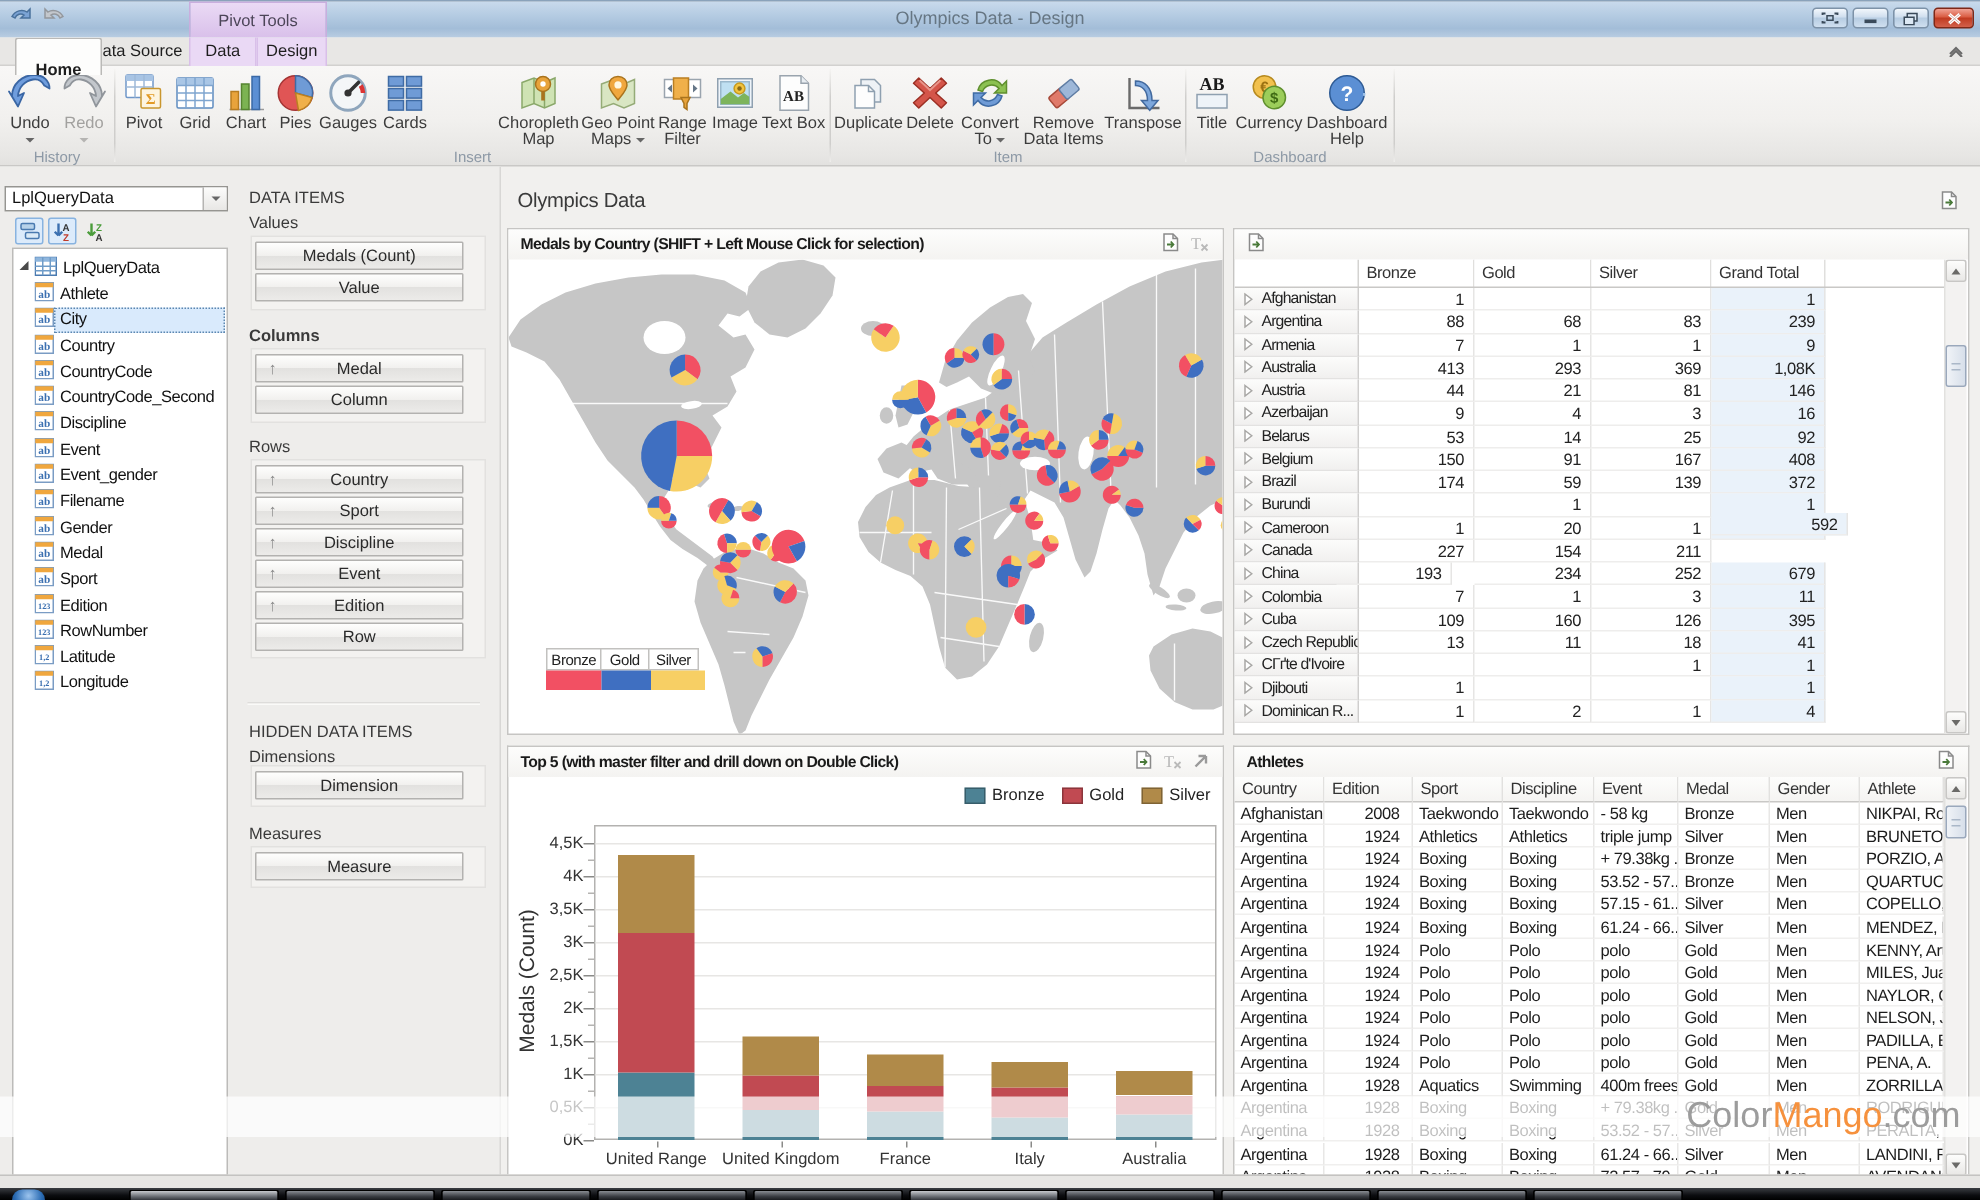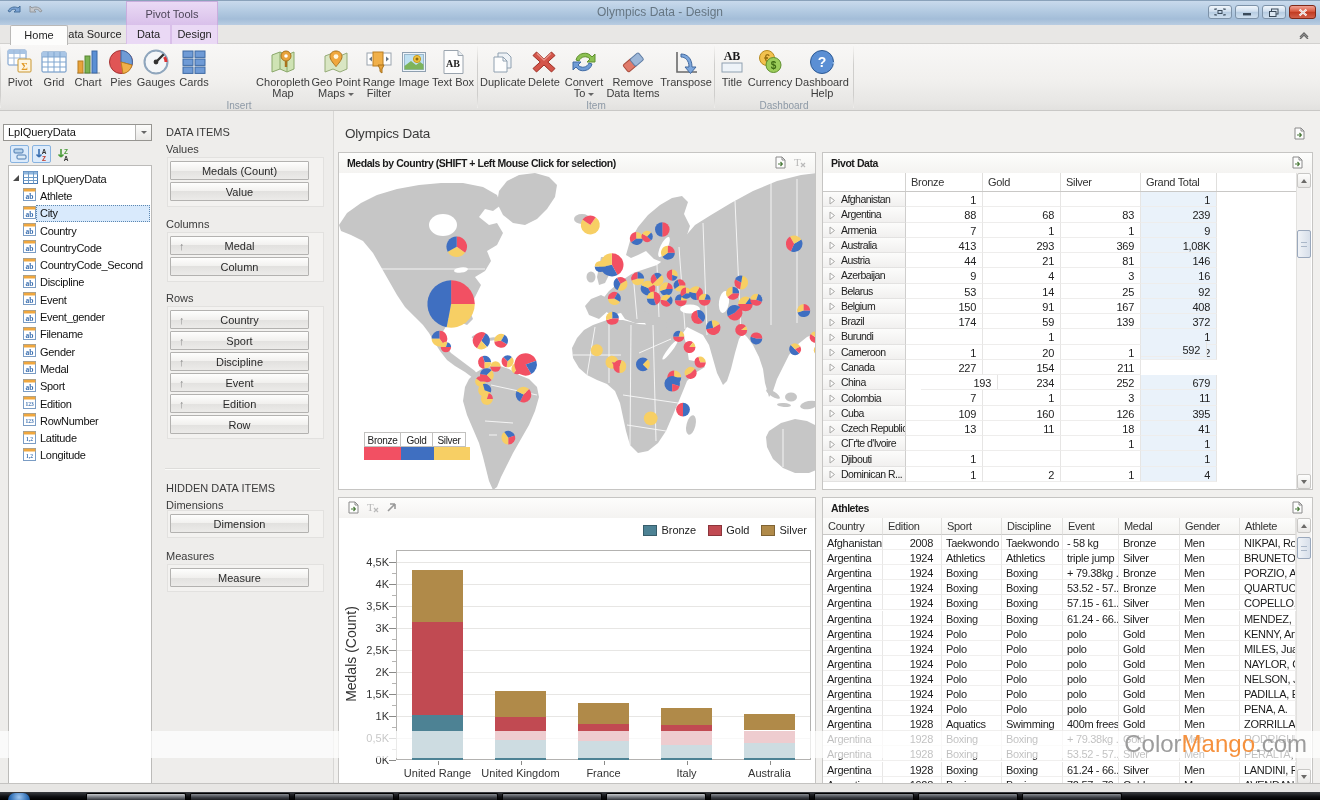--- a/index.html
+++ b/index.html
@@ -158,31 +158,54 @@
           <path d="M2.5 1.5 L9.5 7.5 M9.5 1.5 L2.5 7.5" stroke="#fff" stroke-width="2.2"></path>
           <path d="M2.5 1.5 L9.5 7.5 M9.5 1.5 L2.5 7.5" stroke="#7e2817" stroke-width="0.6" opacity="0.4"></path>
         </svg>
       </div>
     </div>
 </div>
 
 <div id="ctxheader" class="abs">Pivot Tools</div>
 
 <div id="tabrow" class="abs">
-    <div class="rtab active" style="left: 10px; width: 58px; padding: 0px;">Home</div>
+    <div class="rtab active" style="left: 10px; width: 58px; padding: 12px; font-weight: bold;">Home</div>
     <div class="rtab" style="left: 57px; width: 68px; padding: 0px;">Data Source</div>
     <div class="rtab ctx" style="left: 126px; width: 45px; padding: 0px;">Data</div>
     <div class="rtab ctx" style="left: 171px; width: 47px; padding: 0px;">Design</div>
   </div>
 <div id="ribbon-collapse" class="abs"><svg width="12" height="9" viewBox="0 0 12 9">
       <path d="M2 7 L6 3 L10 7" stroke="#6a6a6a" stroke-width="1.4" fill="none"></path>
       <path d="M2 9 L6 5 L10 9" stroke="#6a6a6a" stroke-width="1.4" fill="none"></path>
     </svg></div>
 
 <div id="ribbon" class="abs">
+    <div class="rgroup">
+      <div class="btns">
+        <div class="rbtn" style="width: 36px;">
+          <div class="ric">
+            <svg width="30" height="30" viewBox="0 0 30 30">
+              <path d="M3 17 C3 9 10 3 18 3 C24 3 28 7 28 12 L24.5 10 C23 7 20 5.5 17 6 C11.5 7 7.5 11 7 17 L11 15 L7 24 L1 14 Z" fill="#6f9ddd" stroke="#3a66a4" stroke-width="1.2" stroke-linejoin="round"></path>
+            </svg>
+          </div>
+          <div class="rlbl">Undo<br><span class="arrow-down" style="border-top-color: rgb(102, 102, 102);"></span></div>
+        </div>
+        <div class="rbtn disabled" style="width: 36px;">
+          <div class="ric">
+            <svg width="30" height="30" viewBox="0 0 30 30">
+              <g transform="scale(-1,1) translate(-30,0)">
+                <path d="M3 17 C3 9 10 3 18 3 C24 3 28 7 28 12 L24.5 10 C23 7 20 5.5 17 6 C11.5 7 7.5 11 7 17 L11 15 L7 24 L1 14 Z" fill="#c3c7cc" stroke="#90959b" stroke-width="1.2" stroke-linejoin="round"></path>
+              </g>
+            </svg>
+          </div>
+          <div class="rlbl">Redo<br><span class="arrow-down" style="border-top-color: rgb(181, 180, 178);"></span></div>
+        </div>
+      </div>
+      <div class="glabel">History</div>
+    </div>
     <div class="rgroup-sep"></div>
     <div class="rgroup">
       <div class="btns">
         <div class="rbtn" style="width: 34px;">
           <div class="ric">
             <svg width="28" height="28" viewBox="0 0 28 28">
               <rect x="2" y="2" width="18" height="15" rx="1" fill="#fff" stroke="#6f97c9"></rect>
               <rect x="2" y="2" width="18" height="4" fill="#a8c4e4"></rect>
               <path d="M2 10 h18 M8 2 v15 M14 2 v15" stroke="#9fb9d8" stroke-width="1"></path>
               <rect x="12" y="11" width="13" height="13" rx="1" fill="#fdf4e0" stroke="#c9962e"></rect>
@@ -582,21 +605,21 @@
   <div id="dataitems" class="abs">
       <div class="di-head" style="top: 15px;">DATA ITEMS</div>
       <div class="di-head" style="top: 32px;">Values</div>
       <div class="di-groupbox" style="top: 46px; height: 50px;"></div>
       <div class="dibtn" style="top: 50px;">
         <span>Medals (Count)</span>
       </div>
       <div class="dibtn" style="top: 71px;">
         <span>Value</span>
       </div>
-      <div class="di-head" style="top: 107px;">Columns</div>
+      <div class="di-head" style="top: 107px; font-weight: bold;">Columns</div>
       <div class="di-groupbox" style="top: 121px; height: 50px;"></div>
       <div class="dibtn" style="top: 125px;">
         <span class="up">↑</span>
         <span>Medal</span>
       </div>
       <div class="dibtn" style="top: 146px;">
         <span>Column</span>
       </div>
       <div class="di-head" style="top: 181px;">Rows</div>
       <div class="di-groupbox" style="top: 195px; height: 133px;"></div>
@@ -876,21 +899,20 @@
         <div class="mleg-cell" style="width: 34px; border-right: 1px solid rgb(194, 193, 191);">Silver</div>
       </div><div class="mleg-colors" style="left: 25px; top: 274px;">
         <div style="width: 37px; height: 13px; background: rgb(242, 80, 99);"></div>
         <div style="width: 33px; height: 13px; background: rgb(63, 111, 193);"></div>
         <div style="width: 36px; height: 13px; background: rgb(247, 207, 100);"></div>
       </div></div>
 </div>
 
 <div id="panel-pivot" class="panel" style="left:822px;top:152px;width:491px;height:338px;">
   <div class="phead">
-    <div class="ptitle">Pivot Data</div>
     <div class="picons">
         <span><svg width="13" height="13" viewBox="0 0 13 13">
             <path d="M2 1 H8 L11 4 V12 H2 Z" fill="#fdfdfd" stroke="#8a8a8a"></path>
             <path d="M8 1 L8 4 L11 4" fill="none" stroke="#8a8a8a"></path>
             <path d="M4 8 h4 M6.5 6 l1.8 2 L6.5 10" stroke="#4a7a3a" fill="none" stroke-width="1.2"></path>
           </svg></span>
       </div>
   </div>
   <div id="pivot-body" style="position:absolute;left:0;top:20px;right:0;bottom:0;overflow:hidden;">
       <div class="pvt-colhead" style="left:0;top:0;width:83px;height:19px;border-right:1px solid #d4d3d1;"></div>
@@ -1011,28 +1033,28 @@
       <div class="pvt-cell" style="left:318px;top:171.6px;width:76px;height:15.26px;background:#eaf2fa;">22</div>
       <div class="pvt-rowlab" style="left:0;top:186.85999999999999px;width:83px;height:15.26px;">
         <span class="exp-tri"><svg width="7" height="9">
             <path d="M1 1 L5.5 4.5 L1 8 Z" fill="#fff" stroke="#a8a7a5"></path>
           </svg></span>
         <span>Canada</span>
       </div>
       <div class="pvt-cell" style="left:83px;top:186.85999999999999px;width:77px;height:15.26px;">227</div>
       <div class="pvt-cell" style="left:160px;top:186.85999999999999px;width:78px;height:15.26px;">154</div>
       <div class="pvt-cell" style="left:238px;top:186.85999999999999px;width:80px;height:15.26px;">211</div>
-      <div class="pvt-cell" style="left:318px;top:169px;width:66px;height:15.26px;background:#eaf2fa;">592</div>
+      <div class="pvt-cell" style="left:318px;top:169px;width:91px;height:15.26px;background:#eaf2fa;">592</div>
       <div class="pvt-rowlab" style="left:0;top:202.12px;width:83px;height:15.26px;">
         <span class="exp-tri"><svg width="7" height="9">
             <path d="M1 1 L5.5 4.5 L1 8 Z" fill="#fff" stroke="#a8a7a5"></path>
           </svg></span>
         <span>China</span>
       </div>
-      <div class="pvt-cell" style="left:98px;top:202.12px;width:77px;height:15.26px;">193</div>
+      <div class="pvt-cell" style="left:68px;top:202.12px;width:77px;height:15.26px;">193</div>
       <div class="pvt-cell" style="left:160px;top:202.12px;width:78px;height:15.26px;">234</div>
       <div class="pvt-cell" style="left:238px;top:202.12px;width:80px;height:15.26px;">252</div>
       <div class="pvt-cell" style="left:318px;top:202.12px;width:76px;height:15.26px;background:#eaf2fa;">679</div>
       <div class="pvt-rowlab" style="left:0;top:217.38px;width:83px;height:15.26px;">
         <span class="exp-tri"><svg width="7" height="9">
             <path d="M1 1 L5.5 4.5 L1 8 Z" fill="#fff" stroke="#a8a7a5"></path>
           </svg></span>
         <span>Colombia</span>
       </div>
       <div class="pvt-cell" style="left:83px;top:217.38px;width:77px;height:15.26px;">7</div>
@@ -1096,20 +1118,21 @@
     <div class="sthumb" style="top:57px;height:28px;"></div>
     <div class="sbtn" style="top:301px;">
           <div class="tri-dn"></div>
         </div>
   </div>
     </div>
 </div>
 
 <div id="panel-chart" class="panel" style="left:338px;top:497px;width:478px;height:286px;border-bottom:none;">
   <div class="phead">
+    <div class="ptitle">Top 5 (with master filter and drill down on Double Click)</div>
     <div class="picons">
         <span><svg width="13" height="13" viewBox="0 0 13 13">
             <path d="M2 1 H8 L11 4 V12 H2 Z" fill="#fdfdfd" stroke="#8a8a8a"></path>
             <path d="M8 1 L8 4 L11 4" fill="none" stroke="#8a8a8a"></path>
             <path d="M4 8 h4 M6.5 6 l1.8 2 L6.5 10" stroke="#4a7a3a" fill="none" stroke-width="1.2"></path>
           </svg></span>
         <span><svg width="14" height="12" viewBox="0 0 14 12">
             <text x="1" y="10" font-size="11" fill="#b9b9b9" font-family="serif">T</text>
             <path d="M8 7 l4 4 M12 7 l-4 4" stroke="#b9b9b9" stroke-width="1.2"></path>
           </svg></span>

